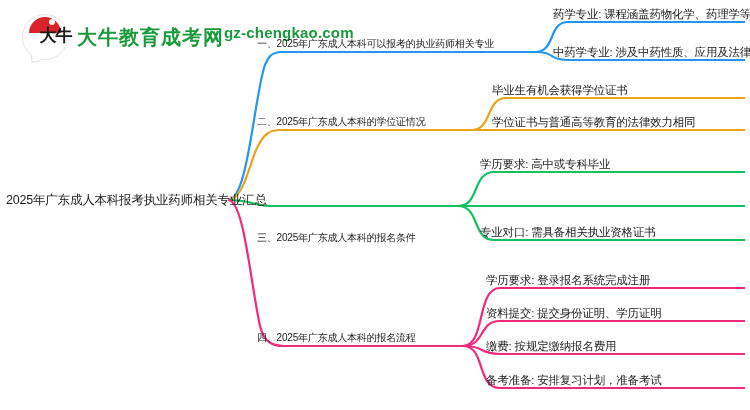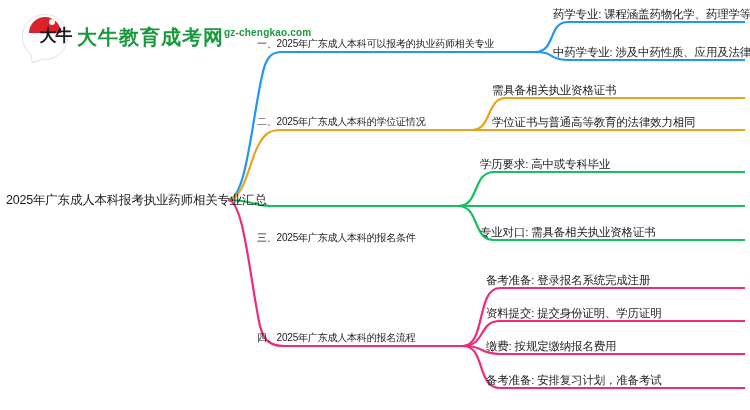--- a/index.html
+++ b/index.html
@@ -60,21 +60,21 @@
     width: 67px; text-align: center;
     font-size: 17px; font-weight: 700; color: #1a1a1a;
     letter-spacing: -1px; line-height: 19px;
   }
   .logo-text { display: flex; flex-direction: row; justify-content: center; }
   .logo-title {
     font-size: 20px; font-weight: 700; color: #1a9a3c;
     letter-spacing: 1px; line-height: 23px;
   }
   .logo-sub {
-    font-size: 10px; font-weight: 700; color: #1a9a3c;
+    font-size: 15px; font-weight: 700; color: #1a9a3c;
     letter-spacing: 0.2px; line-height: 14px;
   }
 
   
   .node {
     position: absolute;
     color: #1c1c1c;
     white-space: nowrap;
     line-height: 15px;
   }
@@ -140,26 +140,26 @@
     </div>
   </div>
 
   <div class="node node-root" style="left:6px; top:193px;">2025年广东成人本科报考执业药师相关专业汇总</div>
 
   <div class="node node-branch" style="left:257px; top:36px;">一、2025年广东成人本科可以报考的执业药师相关专业</div>
   <div class="node node-leaf" style="left:553px; top:7px;">药学专业: 课程涵盖药物化学、药理学等</div>
   <div class="node node-leaf" style="left:553px; top:45px;">中药学专业: 涉及中药性质、应用及法律法规</div>
 
   <div class="node node-branch" style="left:257px; top:114px;">二、2025年广东成人本科的学位证情况</div>
-  <div class="node node-leaf" style="left:492px; top:83px;">需具备相关执业资格证书</div>
+  <div class="node node-leaf" style="left:492px; top:83px;">毕业生有机会获得学位证书</div>
   <div class="node node-leaf" style="left:492px; top:115px;">学位证书与普通高等教育的法律效力相同</div>
 
   <div class="node node-branch" style="left:257px; top:190px;margin-top:40px;">三、2025年广东成人本科的报名条件</div>
   <div class="node node-leaf" style="left:480px; top:157px;">学历要求: 高中或专科毕业</div>
   <div class="node node-leaf" style="left:480px; top:225px;">专业对口: 需具备相关执业资格证书</div>
 
   <div class="node node-branch" style="left:257px; top:330px;">四、2025年广东成人本科的报名流程</div>
-  <div class="node node-leaf" style="left:486px; top:273px;">备考准备: 登录报名系统完成注册</div>
+  <div class="node node-leaf" style="left:486px; top:273px;">学历要求: 登录报名系统完成注册</div>
   <div class="node node-leaf" style="left:486px; top:306px;">资料提交: 提交身份证明、学历证明</div>
   <div class="node node-leaf" style="left:486px; top:339px;text-align:center;">缴费: 按规定缴纳报名费用</div>
   <div class="node node-leaf" style="left:486px; top:373px;">备考准备: 安排复习计划，准备考试</div>
 
 </div>
 
 </body></html>

